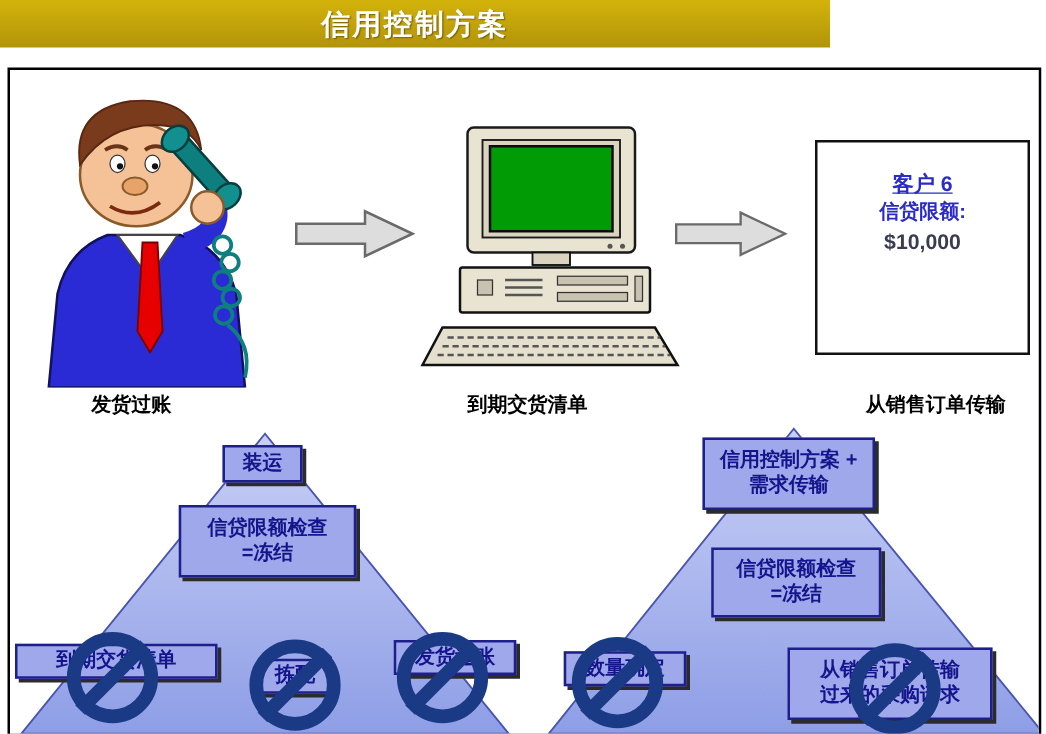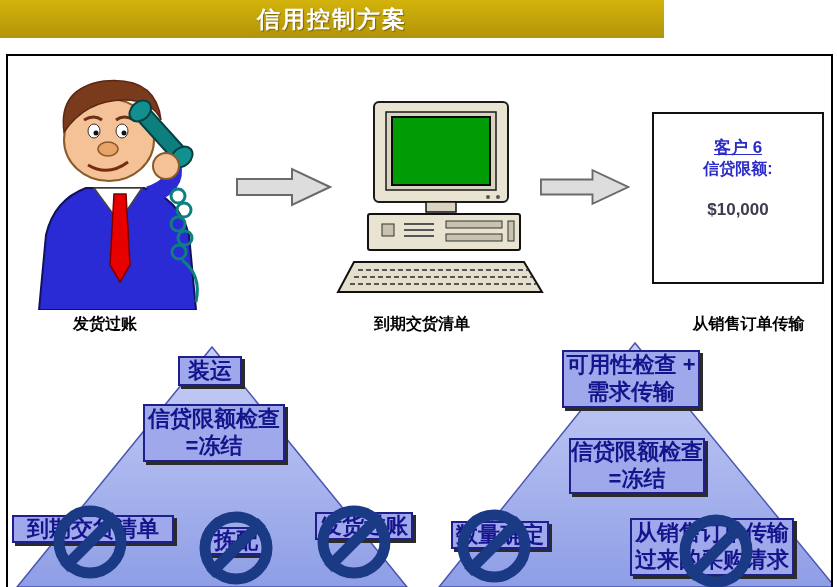--- a/index.html
+++ b/index.html
@@ -24,31 +24,31 @@
   .man{left:16px;top:14px;width:195px;height:240px;}
   .computer{left:318px;top:44px;width:232px;height:205px;}
   .arrow1{left:228px;top:110px;width:96px;height:42px;}
   .arrow2{left:532px;top:110px;width:90px;height:42px;}
   .customer-box{
     left:644px;top:56px;width:172px;height:172px;border:2px solid #111;background:#fff;
     display:flex;flex-direction:column;align-items:center;padding-top:22px;box-sizing:border-box;
   }
   .cust-title{color:var(--blue-text,#2B2BC8);font-weight:bold;font-size:17px;text-decoration:underline;}
   .cust-limit-label{color:var(--blue-text,#2B2BC8);font-weight:bold;font-size:16px;}
-  .cust-limit-value{color:#3C3C50;font-weight:bold;font-size:17px;margin-top:20px;}
+  .cust-limit-value{color:#3C3C50;font-weight:bold;font-size:17px;margin-top:4px;}
   .caption{position:absolute;top:258px;font-weight:bold;font-size:16px;color:#000;text-align:center;}
   .cap1{left:22px;width:150px;}
   .cap2{left:334px;width:160px;}
   .cap3{left:658px;width:165px;}
   .pyramids{left:0;top:278px;width:823px;height:253px;}
   .pbox{
     position:absolute;display:flex;align-items:center;justify-content:center;text-align:center;
     background:var(--box-fill,#9FA8EA);border:2px solid var(--box-border,#1F1F8C);
     box-shadow:3px 3px 0 #2b2b2b;color:#14148C;font-weight:bold;
-    white-space:pre-line;line-height:1.22;font-size:22px;box-sizing:border-box;
+    white-space:pre-line;line-height:1.22;font-size:16px;box-sizing:border-box;
   }
   .b-shipping{left:170px;top:300px;width:64px;height:30px;}
   .b-leftcheck{left:135px;top:348px;width:142px;height:58px;}
   .b-due{left:4px;top:459px;width:162px;height:28px;}
   .b-pick{left:199px;top:471px;width:58px;height:28px;}
   .b-gi{left:307px;top:456px;width:98px;height:28px;}
   .b-avail{left:554px;top:294px;width:138px;height:58px;}
   .b-rightcheck{left:561px;top:382px;width:136px;height:56px;}
   .b-qty{left:443px;top:465px;width:98px;height:28px;}
   .b-preq{left:622px;top:462px;width:164px;height:58px;}
@@ -149,21 +149,21 @@
     <polygon points="627,9 431,253 827,253" fill="url(#triGrad)" stroke="#4A55B0" stroke-width="1.5"></polygon>
   </svg>
 
   <div class="pbox b-shipping">装运</div>
   <div class="pbox b-leftcheck">信贷限额检查
 =冻结</div>
   <div class="pbox b-due">到期交货清单</div>
   <div class="pbox b-pick">拣配</div>
   <div class="pbox b-gi">发货过账</div>
 
-  <div class="pbox b-avail">可用性检查 +
+  <div class="pbox b-avail">信用控制方案 +
 需求传输</div>
   <div class="pbox b-rightcheck">信贷限额检查
 =冻结</div>
   <div class="pbox b-qty">数量确定</div>
   <div class="pbox b-preq">从销售订单传输
 过来的采购请求</div>
 
   <svg class="abs nosign ns1" viewBox="0 0 80 80">
     <circle cx="40" cy="40" r="31" fill="none" stroke="#1A3A85" stroke-width="11"></circle>
     <line x1="14" y1="66" x2="66" y2="14" stroke="#1A3A85" stroke-width="11"></line>

